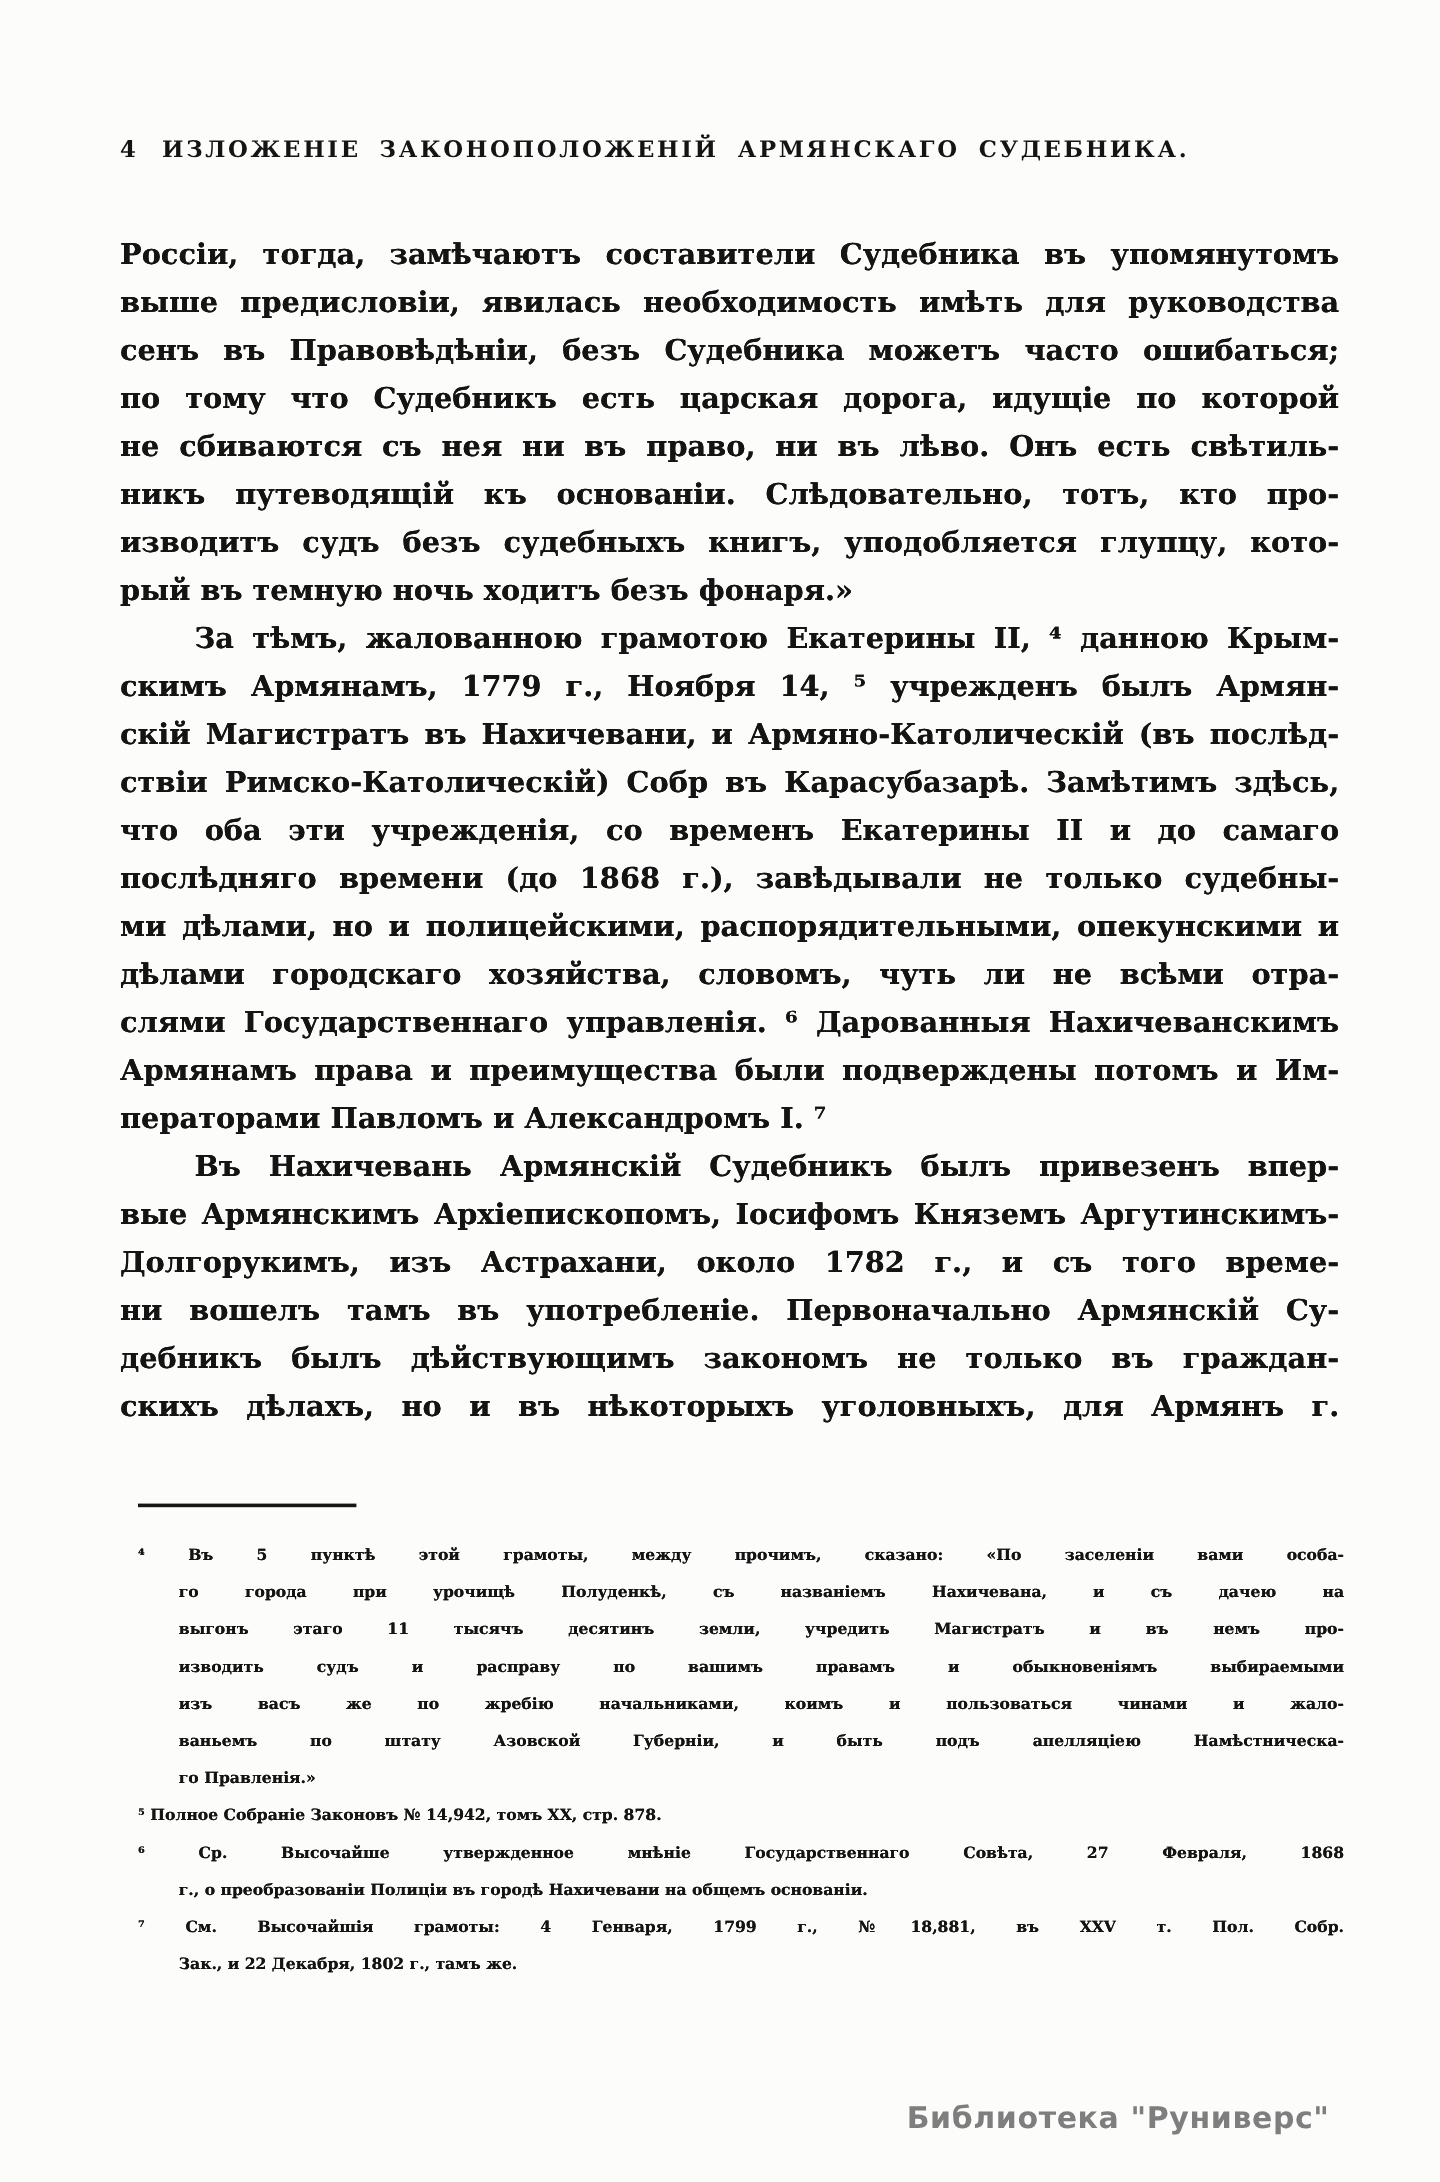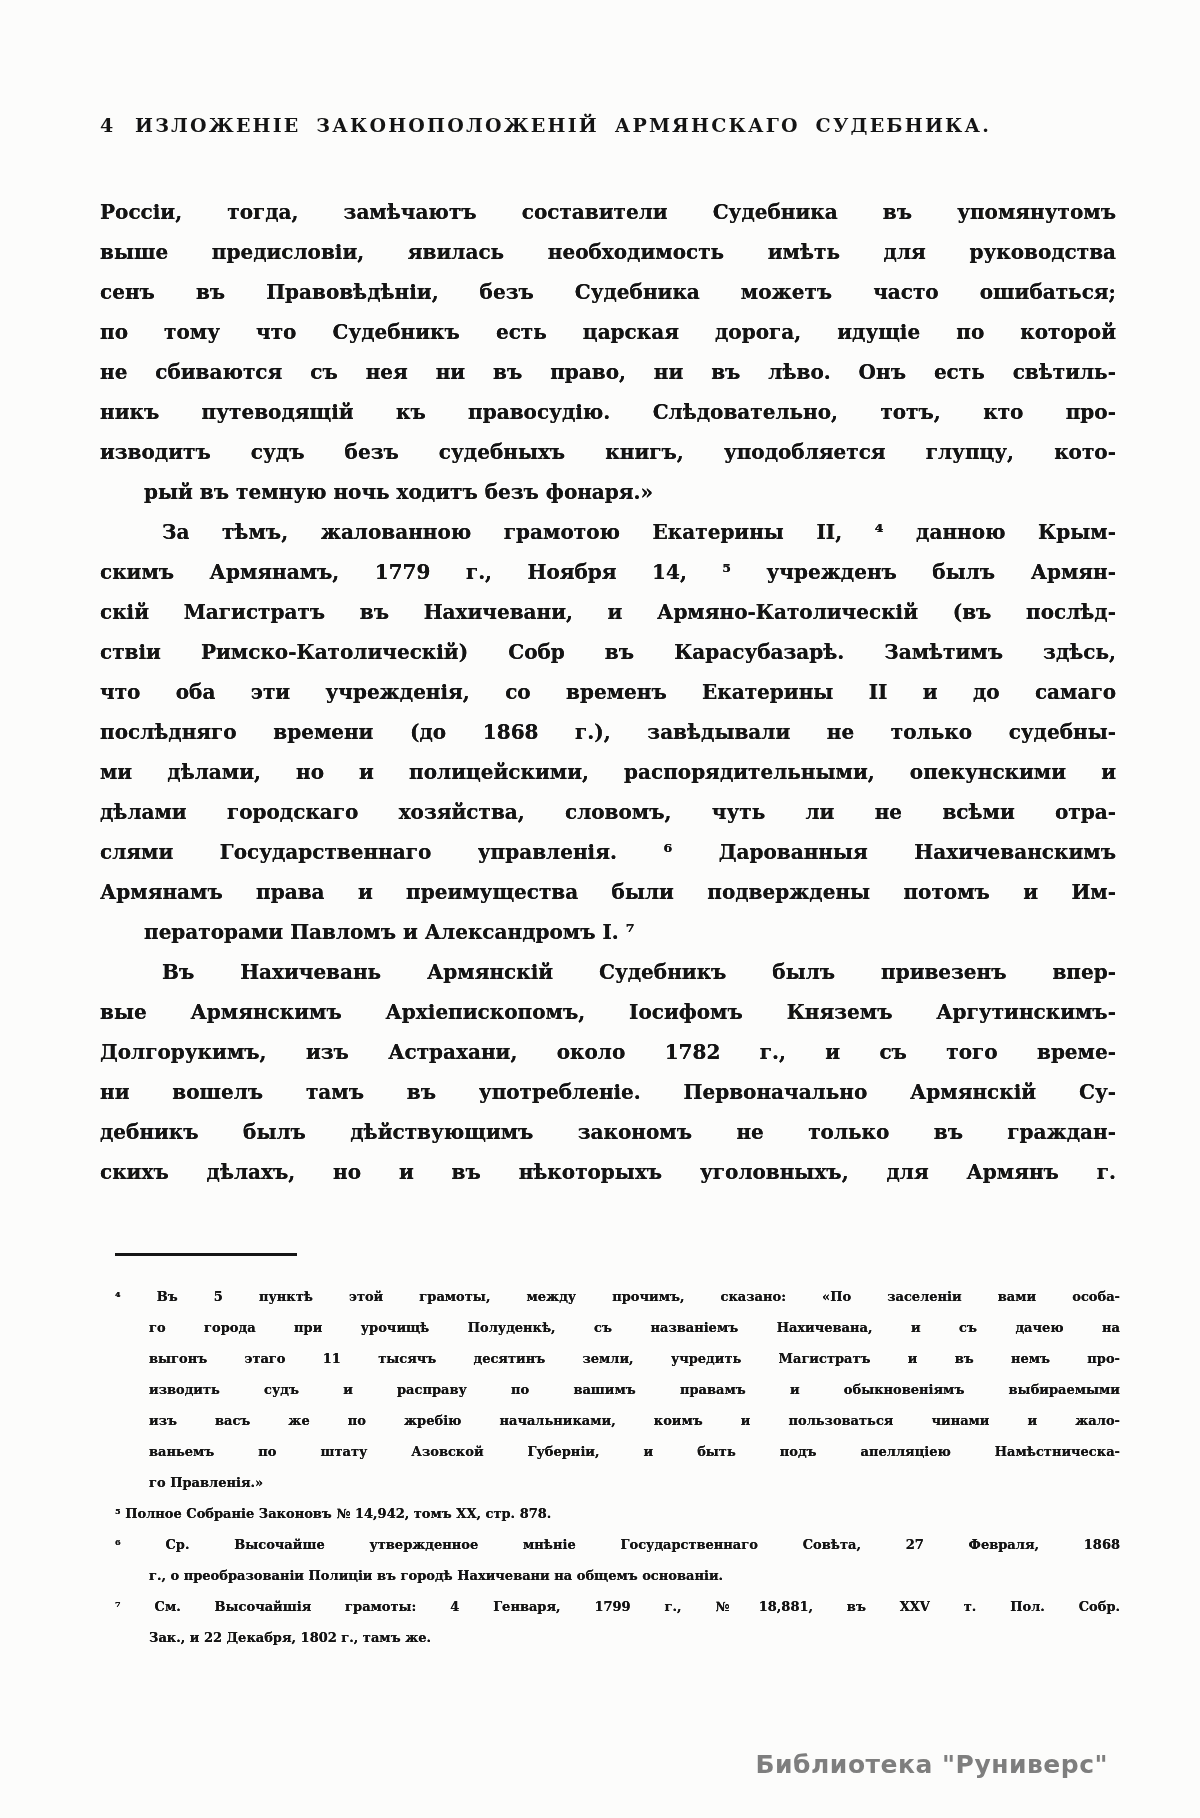--- a/index.html
+++ b/index.html
@@ -36,31 +36,31 @@
     white-space: nowrap;
     transform: translateX(-55px);
   }
   
   .body-text {
     position: absolute;
     top: 192px; left: 100px;
     width: 1016px;
   }
   .text-line {
-    font-size: 20px;
+    font-size: 24px;
     font-weight: 700;
     line-height: 40px;
     height: 40px;
     white-space: normal;
     text-align: justify;
     text-align-last: justify;
     text-shadow: 0 0 0.5px #1a1a1a;
   }
   .text-line.indent { text-indent: 62px; }
-  .text-line.last { text-align-last: left; margin-left: 44px; }
+  .text-line.last { text-align-last: left; }
   
   .footnote-rule {
     position: absolute;
     top: 1253px; left: 115px;
     width: 182px; height: 3px;
     background: #161616;
   }
   
   .footnotes {
     position: absolute;
@@ -98,21 +98,21 @@
     <span class="page-number">4</span>
     <span class="running-title">ИЗЛОЖЕНІЕ ЗАКОНОПОЛОЖЕНІЙ АРМЯНСКАГО СУДЕБНИКА.</span>
   </div>
 
   <div class="body-text" id="body-text">
       <div class="text-line">Россіи, тогда, замѣчаютъ составители Судебника въ упомянутомъ</div>
       <div class="text-line">выше предисловіи, явилась необходимость имѣть для руководства</div>
       <div class="text-line">сенъ въ Правовѣдѣніи, безъ Судебника можетъ часто ошибаться;</div>
       <div class="text-line">по тому что Судебникъ есть царская дорога, идущіе по которой</div>
       <div class="text-line">не сбиваются съ нея ни въ право, ни въ лѣво. Онъ есть свѣтиль-</div>
-      <div class="text-line">никъ путеводящій къ правосудію. Слѣдовательно, тотъ, кто про-</div>
+      <div class="text-line">никъ путеводящій къ основаніи. Слѣдовательно, тотъ, кто про-</div>
       <div class="text-line">изводитъ судъ безъ судебныхъ книгъ, уподобляется глупцу, кото-</div>
       <div class="text-line last">рый въ темную ночь ходитъ безъ фонаря.»</div>
       <div class="text-line indent">За тѣмъ, жалованною грамотою Екатерины II, ⁴ данною Крым-</div>
       <div class="text-line">скимъ Армянамъ, 1779 г., Ноября 14, ⁵ учрежденъ былъ Армян-</div>
       <div class="text-line">скій Магистратъ въ Нахичевани, и Армяно-Католическій (въ послѣд-</div>
       <div class="text-line">ствіи Римско-Католическій) Собр въ Карасубазарѣ. Замѣтимъ здѣсь,</div>
       <div class="text-line">что оба эти учрежденія, со временъ Екатерины II и до самаго</div>
       <div class="text-line">послѣдняго времени (до 1868 г.), завѣдывали не только судебны-</div>
       <div class="text-line">ми дѣлами, но и полицейскими, распорядительными, опекунскими и</div>
       <div class="text-line">дѣлами городскаго хозяйства, словомъ, чуть ли не всѣми отра-</div>

